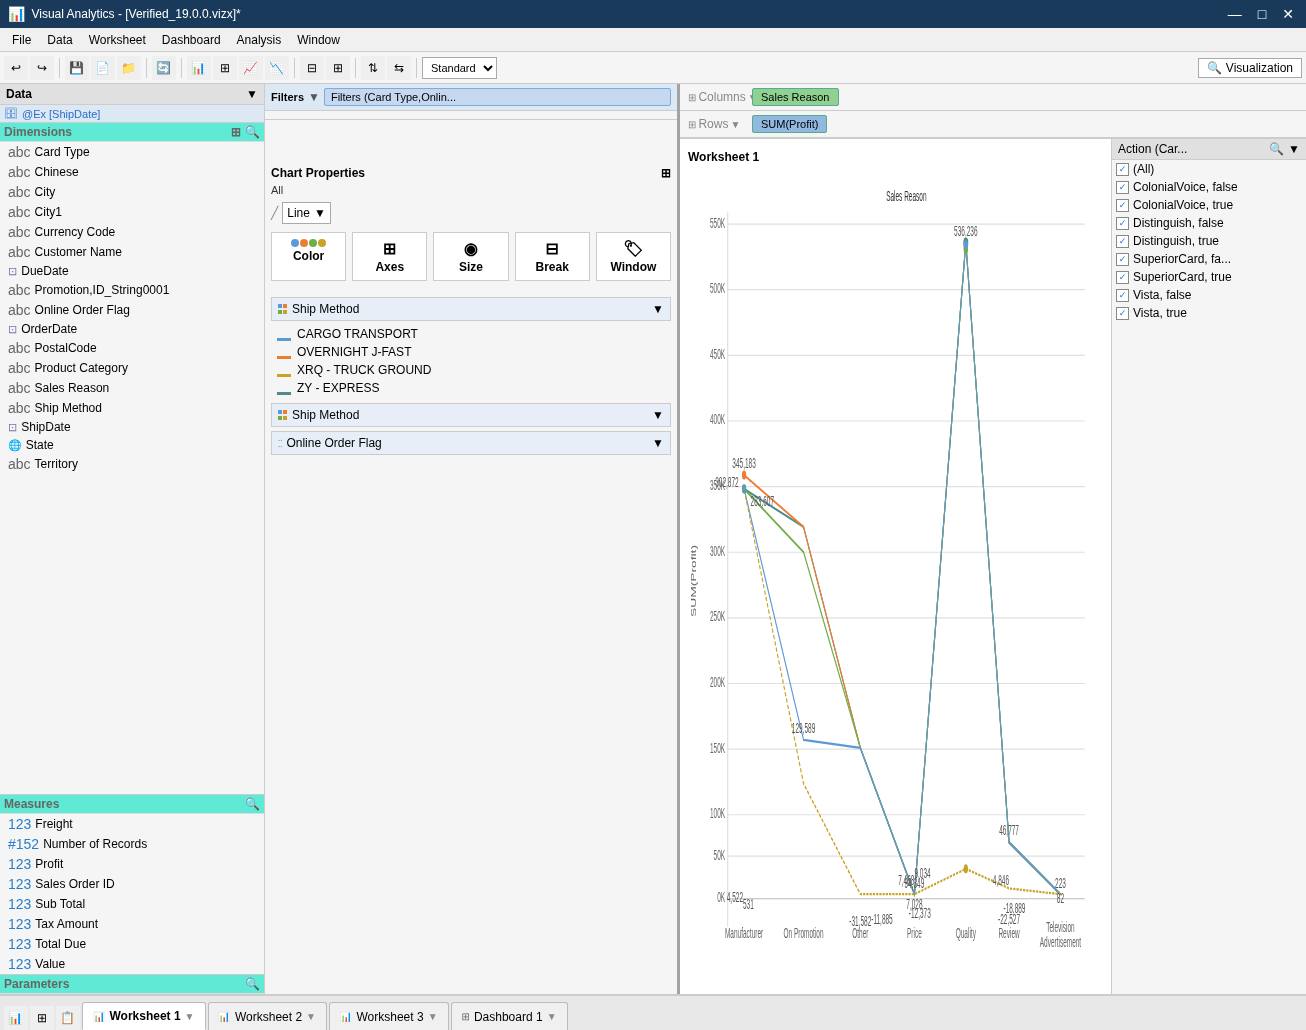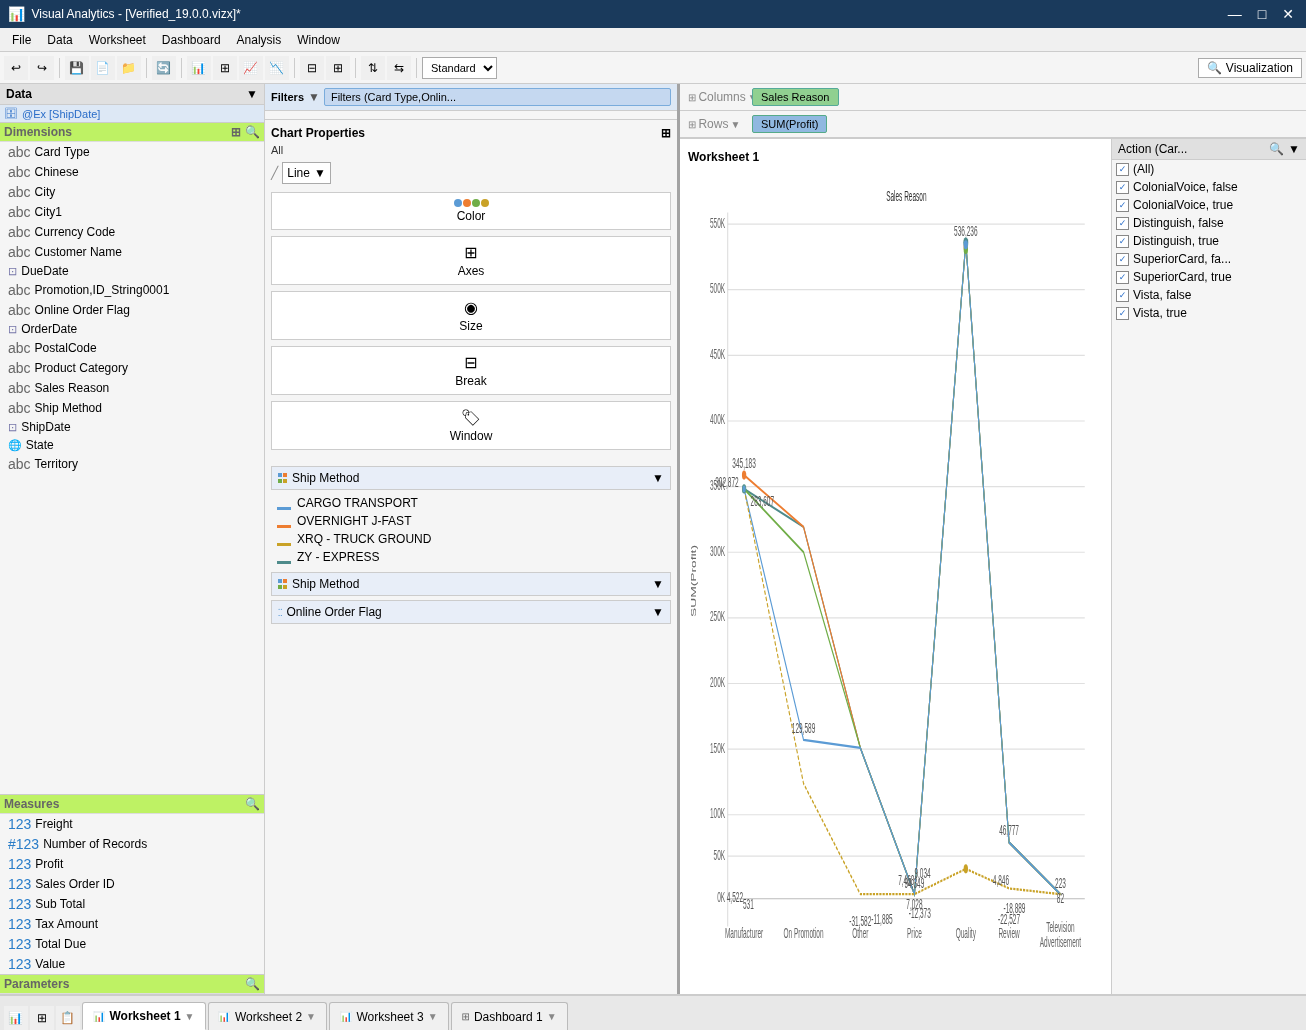--- a/index.html
+++ b/index.html
@@ -20,40 +20,40 @@
     .tb-separator { width: 1px; height: 20px; background: #ccc; margin: 0 3px; }
     .tb-dropdown { height: 22px; border: 1px solid #aaa; background: white; padding: 0 4px; font-size: 11px; cursor: pointer; }
     .vis-btn { margin-left: auto; display: flex; align-items: center; gap: 4px; padding: 2px 8px; border: 1px solid #aaa; background: white; cursor: pointer; font-size: 11px; }
 
     
     #main { display: flex; height: calc(1030px - 28px - 24px - 32px - 36px); }
 
     
     #left-panel { width: 265px; background: #f5f5f5; border-right: 1px solid #ccc; display: flex; flex-direction: column; overflow: hidden; }
     .panel-header { background: #e0e0e0; padding: 3px 6px; font-weight: bold; display: flex; align-items: center; justify-content: space-between; border-bottom: 1px solid #ccc; }
-    .section-label { color: #666; font-size: 11px; padding: 2px 4px; font-weight: bold; background: #bef264; border-bottom: 1px solid #ddd; display: flex; align-items: center; gap: 4px; }
+    .section-label { color: #666; font-size: 11px; padding: 2px 4px; font-weight: bold; background: #5eead4; border-bottom: 1px solid #ddd; display: flex; align-items: center; gap: 4px; }
     .dim-item { padding: 2px 8px; cursor: pointer; display: flex; align-items: center; gap: 4px; }
     .dim-type { font-size: 14px; color: #666; }
     .dim-globe { color: #2a7; font-size: 11px; }
     .dim-cal { color: #77a; font-size: 11px; }
     .measures-section { border-top: 1px solid #ccc; margin-top: 4px; }
     .params-section { border-top: 1px solid #ccc; }
 
     
     #center-panel { width: 415px; background: #f5f5f5; border-right: 3px solid #a3a3a3; display: flex; flex-direction: column; }
     .filter-bar { background: #dde8f5; padding: 4px 6px; display: flex; align-items: center; gap: 4px; border-bottom: 1px solid #ccc; }
     .filter-chip { background: #c5d8f0; border: 1px solid #7aacdc; padding: 2px 6px; font-size: 11px; border-radius: 2px; flex: 1; }
     .filter-arrow { cursor: pointer; color: #555; }
 
     .chart-props { padding: 6px; flex: 1; overflow-y: auto; }
-    .cp-title { font-weight: bold; font-size: 12px; margin-bottom: 4px; display: flex; align-items: center; justify-content: space-between; }
+    .cp-title { font-weight: bold; font-size: 12px; margin-bottom: 4px; display: flex; align-items: center; justify-content: space-between; margin-top: 40px; }
     .cp-all { color: #333; font-size: 11px; margin-bottom: 6px; }
     .mark-type-select { display: flex; align-items: center; gap: 4px; margin-bottom: 8px; }
     .mark-select { height: 22px; border: 1px solid #aaa; background: white; padding: 0 4px; font-size: 11px; display: flex; align-items: center; gap: 4px; cursor: pointer; }
-    .mark-buttons { display: grid; grid-template-columns: repeat(1, 1fr); gap: 6px; margin-bottom: 16px; }
+    .mark-buttons { display: grid; grid-template-columns: repeat(5, 1fr); gap: 6px; margin-bottom: 16px; font-weight: bold; }
     .mark-btn { border: 1px solid #ccc; background: white; padding: 6px 4px; text-align: center; cursor: pointer; display: flex; flex-direction: column; align-items: center; gap: 2px; font-size: 11px; }
     .color-dots { display: flex; gap: 1px; }
     .dot { width: 8px; height: 8px; border-radius: 50%; }
 
     .color-legend { margin-top: 8px; }
     .legend-header { display: flex; align-items: center; gap: 4px; padding: 4px 6px; background: #e8eef8; border: 1px solid #ccc; margin-bottom: 4px; cursor: pointer; }
     .legend-item { display: flex; align-items: flex-end; gap: 6px; padding: 2px 6px; }
     .legend-line { width: 14px; height: 3px; }
 
     .detail-legend { margin-top: 6px; }
@@ -236,21 +236,21 @@
         <span>Measures</span>
         <span style="margin-left:auto;">
           <span style="cursor:pointer;">🔍</span>
         </span>
       </div>
       <div class="dim-item">
         <span class="dim-type" style="color:#2a7dc8;">123</span>
         <span>Freight</span>
       </div>
       <div class="dim-item">
-        <span class="dim-type" style="color:#2a7dc8;">#123</span>
+        <span class="dim-type" style="color:#2a7dc8;">#152</span>
         <span>Number of Records</span>
       </div>
       <div class="dim-item">
         <span class="dim-type" style="color:#2a7dc8;">123</span>
         <span>Profit</span>
       </div>
       <div class="dim-item">
         <span class="dim-type" style="color:#2a7dc8;">123</span>
         <span>Sales Order ID</span>
       </div>

